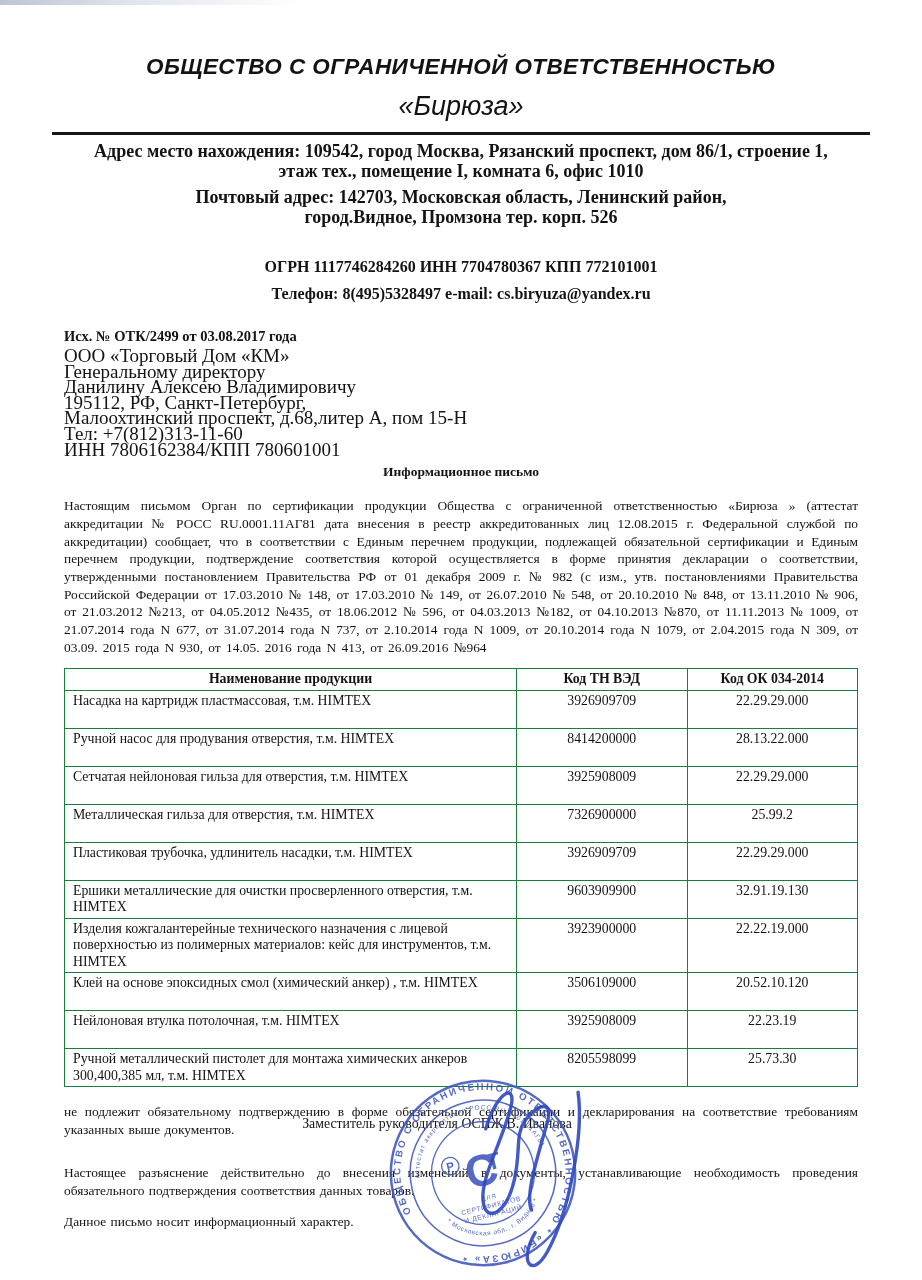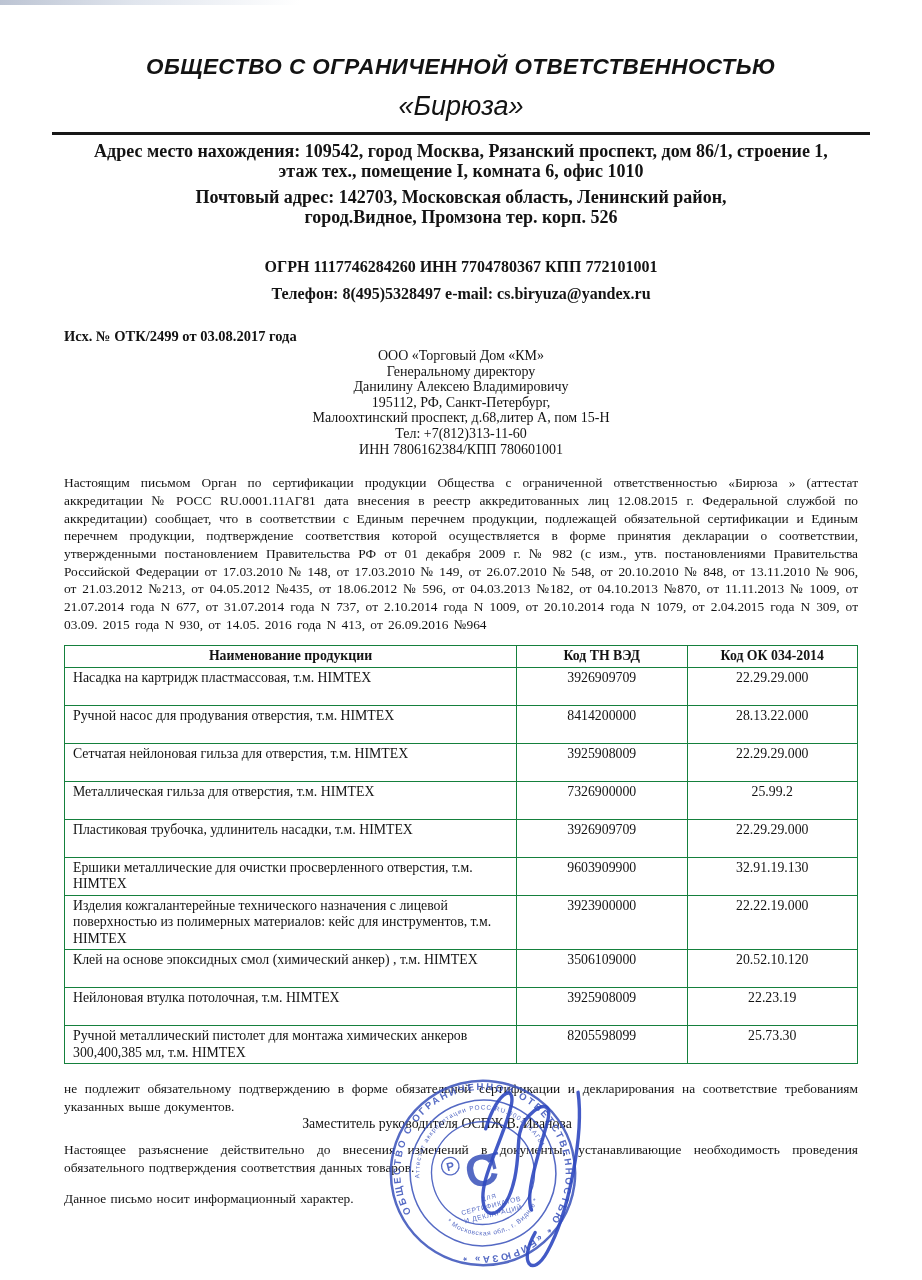--- a/index.html
+++ b/index.html
@@ -50,22 +50,22 @@
   }
   .reg.first{margin-top:26px;}
 
   .ref-row{
     margin-top:21px;
     font-weight:bold;
     font-size:14.5px;
   }
   .recipient{
     margin-top:3px;
-    text-align:center;
-    font-size:14px;line-height:15.6px;
+    text-align:left;
+    font-size:19px;line-height:15.6px;
   }
   .subject{
     margin-top:7px;
     text-align:center;
     font-weight:bold;
     font-size:13.5px;
   }
   .body-par{
     margin:17px 0 0 0;
     font-size:13.4px;line-height:17.7px;
@@ -147,20 +147,21 @@
     <div class="recipient">
       <div>ООО «Торговый Дом «КМ»</div>
       <div>Генеральному директору</div>
       <div>Данилину Алексею Владимировичу</div>
       <div>195112, РФ, Санкт-Петербург,</div>
       <div>Малоохтинский проспект, д.68,литер А, пом 15-Н</div>
       <div>Тел: +7(812)313-11-60</div>
       <div>ИНН 7806162384/КПП 780601001</div>
     </div>
 
+    <div class="subject">Информационное письмо</div>
 
     <p class="body-par">Настоящим письмом Орган по сертификации продукции Общества с ограниченной ответственностью «Бирюза » (аттестат аккредитации № РОСС RU.0001.11АГ81 дата внесения в реестр аккредитованных лиц  12.08.2015 г. Федеральной службой по аккредитации) сообщает, что в соответствии с Единым перечнем продукции, подлежащей обязательной сертификации и Единым перечнем продукции, подтверждение соответствия которой осуществляется в форме принятия декларации о соответствии, утвержденными постановлением Правительства РФ от 01 декабря 2009 г. № 982 (с изм., утв. постановлениями Правительства Российской Федерации от 17.03.2010 № 148, от 17.03.2010 № 149, от 26.07.2010 № 548, от 20.10.2010 № 848,  от 13.11.2010 № 906, от 21.03.2012 №213, от 04.05.2012 №435, от 18.06.2012 № 596, от 04.03.2013 №182, от 04.10.2013 №870, от 11.11.2013 № 1009, от 21.07.2014 года N 677,  от 31.07.2014 года N 737, от 2.10.2014 года N 1009,  от 20.10.2014 года N 1079, от 2.04.2015 года N 309, от 03.09. 2015 года N 930, от 14.05. 2016 года N 413, от 26.09.2016 №964</p>
 
     <table class="products">
       <colgroup>
           <col class="c1">
           <col class="c2">
           <col class="c3">
         </colgroup>
       <thead>

